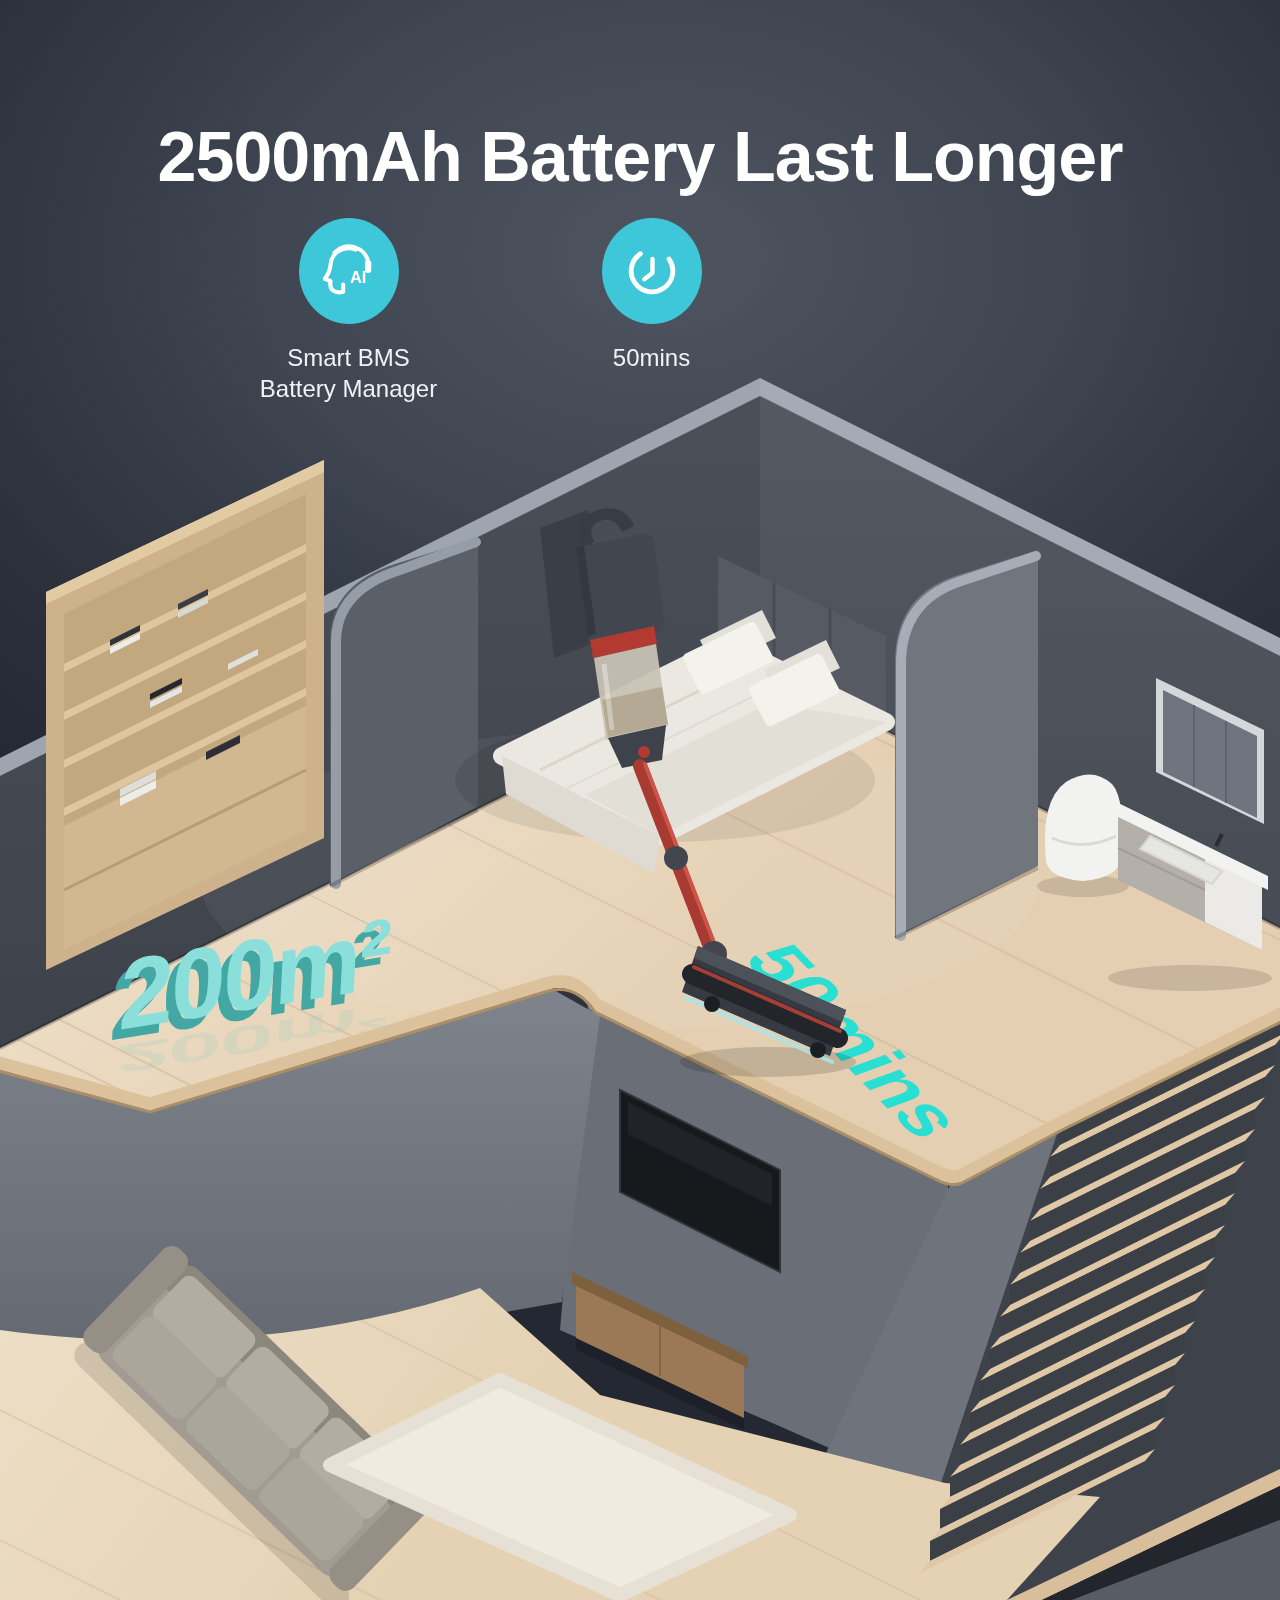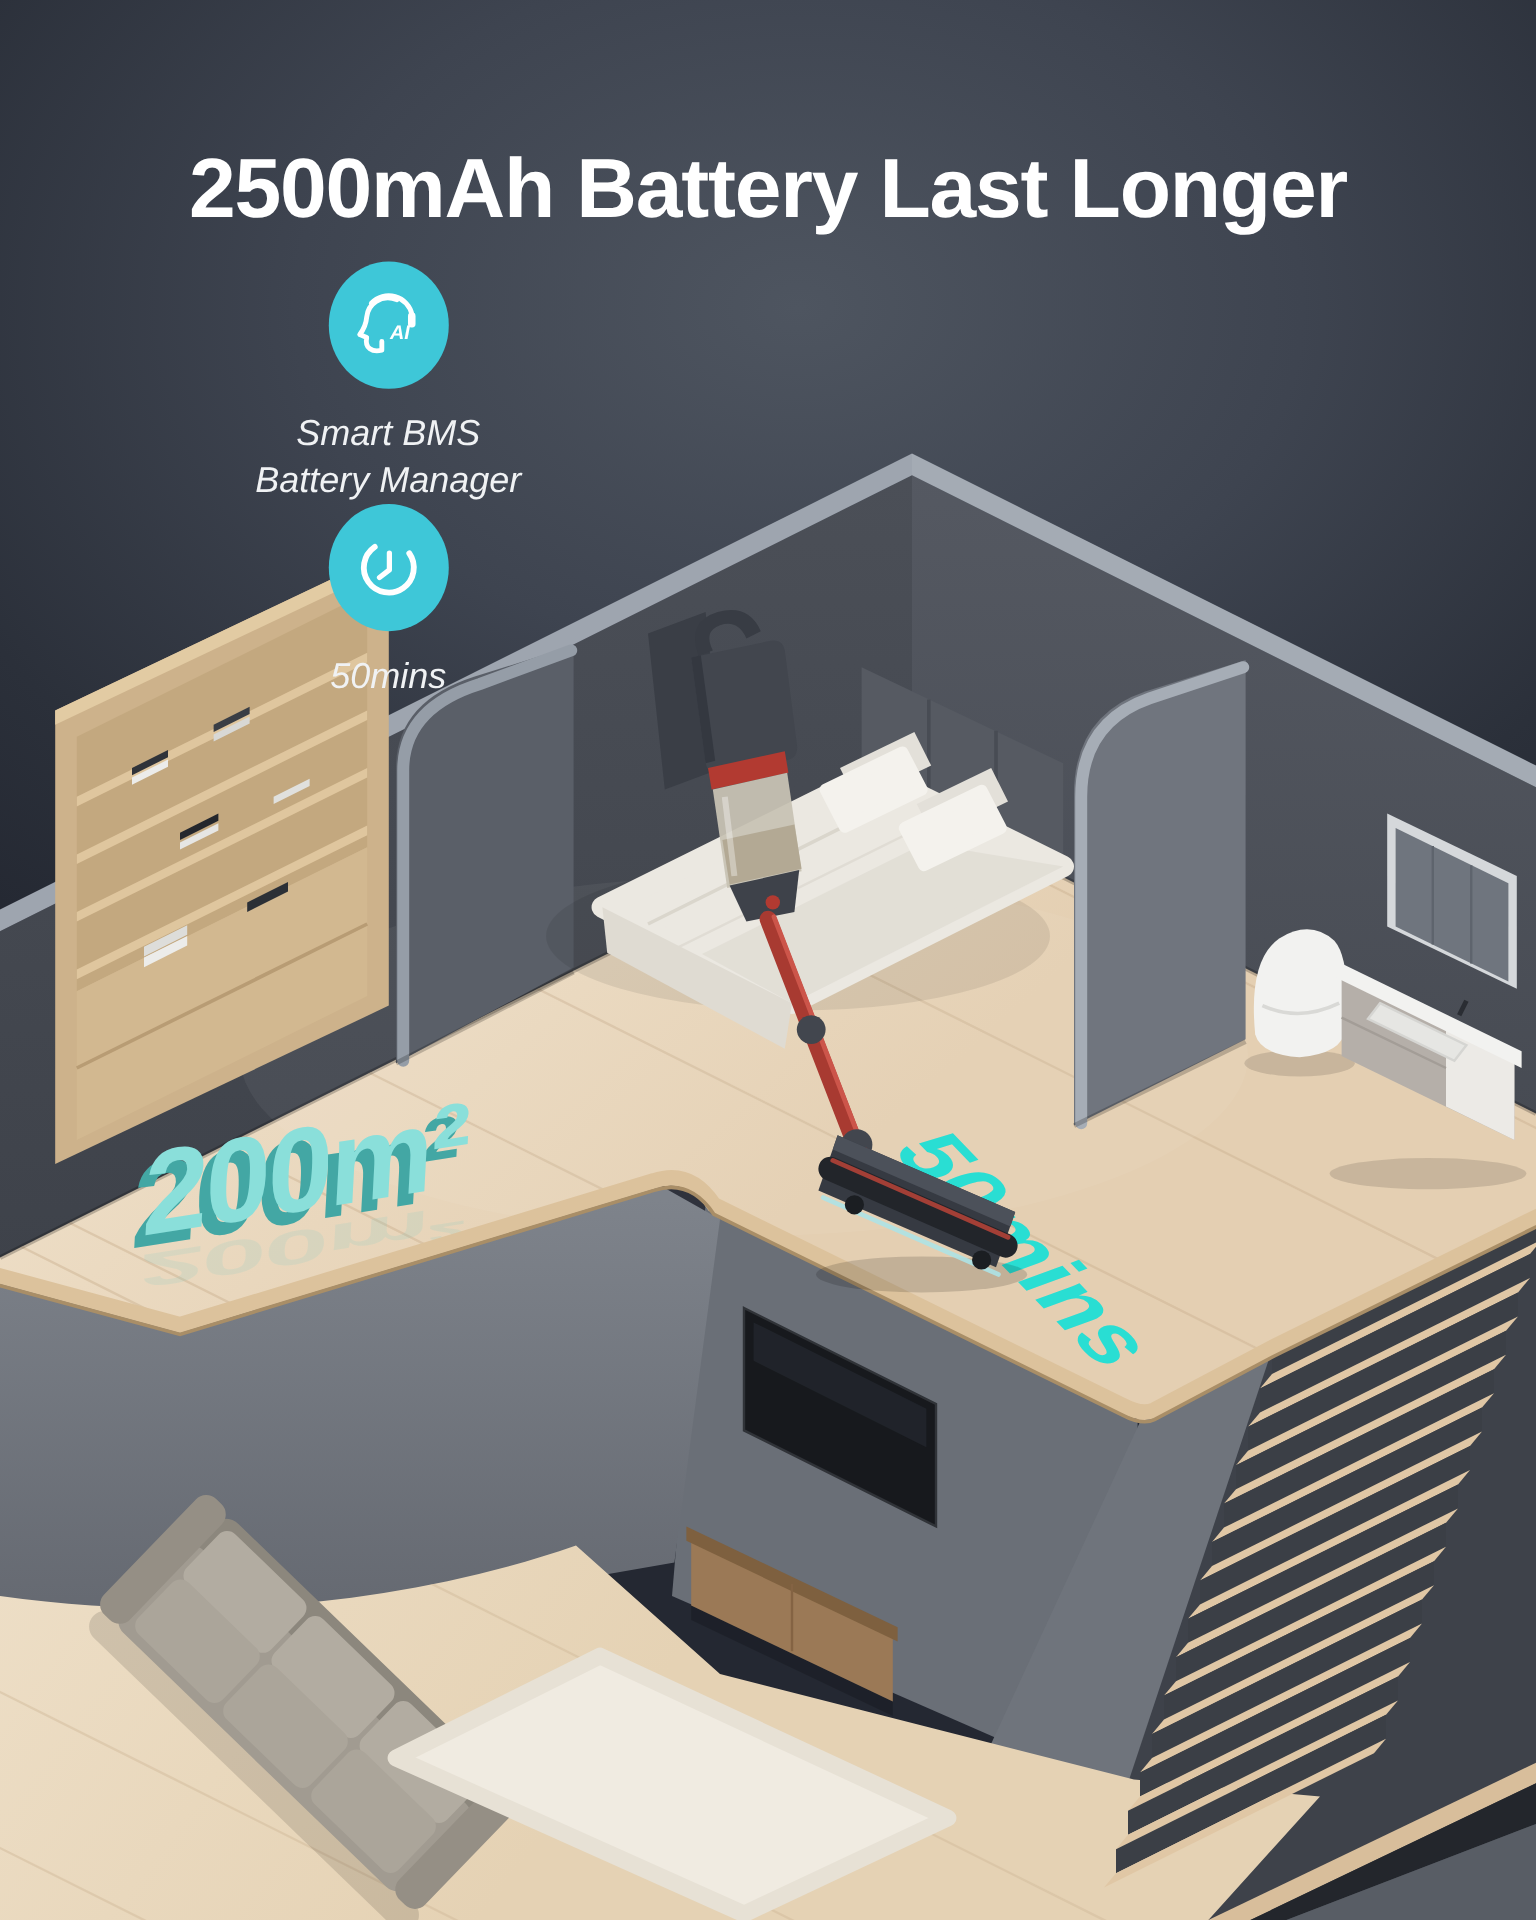--- a/index.html
+++ b/index.html
@@ -13,31 +13,31 @@
     background:radial-gradient(1000px 700px at 52% 16%, #4e5560 0%, #3e4450 42%, #2b303a 78%, #242832 100%);
   }
   svg.scene{position:absolute;left:0;top:0;z-index:1}
   .hdr{position:absolute;left:0;top:0;width:1280px;z-index:3;text-align:center}
   .title{
     position:absolute;left:0;right:0;top:76px;
     font-size:70px;font-weight:bold;color:#ffffff;letter-spacing:-1px;
     text-align:center;white-space:nowrap;margin-top:41px;
   }
   .features{
-    position:absolute;left:172px;top:218px;width:910px;
-    display:flex;flex-direction:column;z-index:3;font-style:italic;
+    position:absolute;left:197px;top:218px;width:910px;
+    display:flex;flex-direction:row;z-index:3;
   }
   .feature{width:303px;text-align:center}
   .circle{
     width:100px;height:106px;border-radius:50%;
     background:#3EC7D8;margin:0 auto;
     display:flex;align-items:center;justify-content:center;
   }
   .flabel{
-    margin-top:18px;font-size:30px;color:#F0F2F4;line-height:1.3;
+    margin-top:18px;font-size:24px;color:#F0F2F4;line-height:1.3;
   }
   .icon-svg{display:block}
 </style>
 </head>
 <body>
 
 <div class="stage">
 
 <svg class="scene" width="1280" height="1600" viewBox="0 0 1280 1600">
   <defs>

